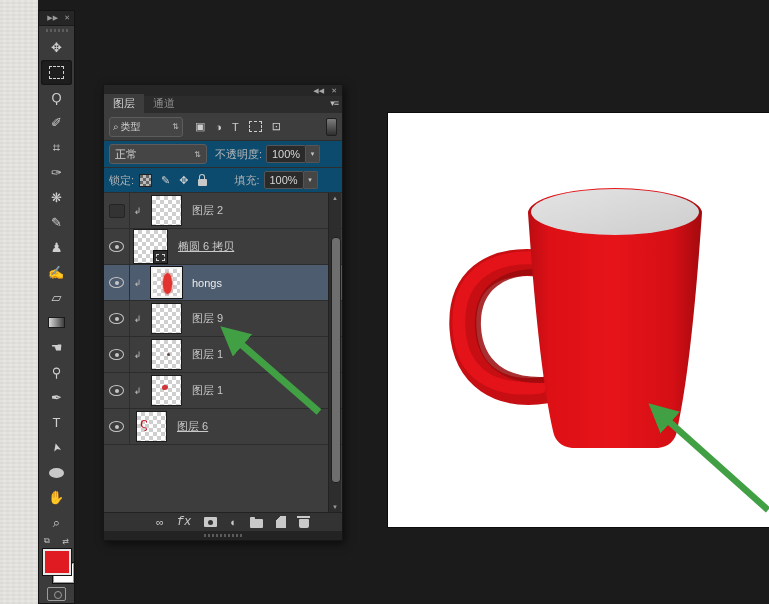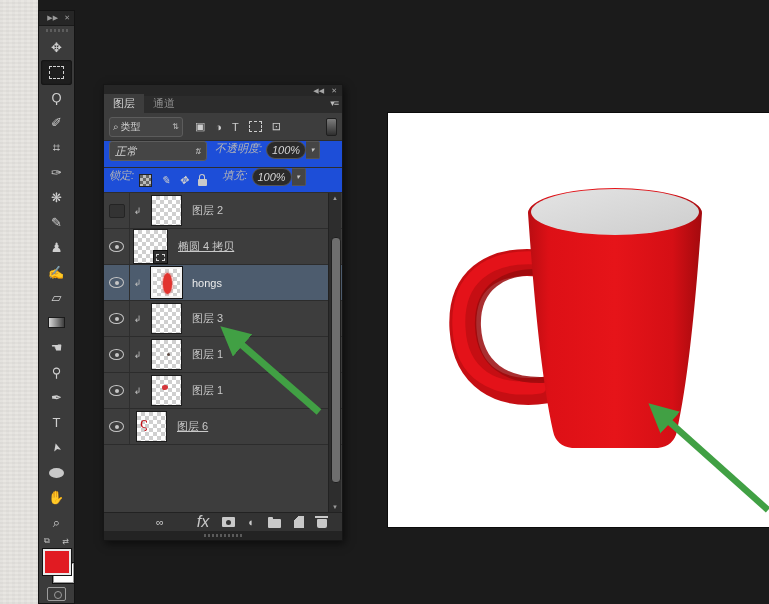--- a/index.html
+++ b/index.html
@@ -51,29 +51,29 @@
   .panel-menu{position:absolute;right:4px;top:2px;color:#bdbdbd;font-size:9px;letter-spacing:-1px;}
   .filter-row{height:27px;display:flex;align-items:center;padding:0 5px;gap:0;background:#3d3d3d;
     border-bottom:1px solid #2d2d2d;}
   .search-dd{width:66px;height:18px;background:#454545;border:1px solid #5c5c5c;border-radius:3px;
     display:flex;align-items:center;font-size:10px;color:#cfcfcf;padding:0 3px;gap:2px;}
   .search-dd .arr{margin-left:auto;font-size:8px;color:#bdbdbd;}
   .filter-icons{display:flex;gap:10px;margin-left:12px;color:#cdcdcd;font-size:11px;align-items:center;}
   .shape-filter-box{width:11px;height:9px;border:1px dashed #cdcdcd;display:inline-block;}
   .fswitch{margin-left:auto;width:9px;height:16px;border:1px solid #1f1f1f;border-radius:2px;
     background:linear-gradient(#7d7d7d,#2e2e2e);}
-  .blend-row,.lock-row{display:flex;padding:0 5px;background:#1d4ed8;
-    border-bottom:1px solid #2d2d2d;font-style:italic;}
+  .blend-row,.lock-row{display:flex;align-items:center;padding:0 5px;background:#0c4a6e;
+    border-bottom:1px solid #2d2d2d;}
   .blend-row{height:26px;}
   .lock-row{height:24px;}
   .blend-dd{width:86px;height:18px;background:#454545;border:1px solid #5c5c5c;border-radius:3px;
     display:flex;align-items:center;font-size:11px;color:#d2d2d2;padding:0 5px;}
   .blend-dd .arr{margin-left:auto;font-size:8px;color:#bdbdbd;}
   .plabel{font-size:11px;color:#b5b5b5;margin-left:8px;white-space:nowrap;}
-  .val-box{width:38px;height:16px;background:#2a2a2a;border:1px solid #555;border-radius:9px;
+  .val-box{width:38px;height:16px;background:#2a2a2a;border:1px solid #555;border-radius:2px;
     color:#d6d6d6;font-size:11px;display:flex;align-items:center;justify-content:center;margin-left:4px;}
   .dd-arrow{width:13px;height:16px;background:#454545;border:1px solid #555;border-left:none;
     border-radius:0 2px 2px 0;color:#c4c4c4;font-size:7px;display:flex;align-items:center;
     justify-content:center;}
   .lock-icons{display:flex;gap:9px;align-items:center;margin-left:5px;color:#cdcdcd;font-size:11px;}
   .mini-checker{width:11px;height:11px;border:1px solid #222;
     background-image:linear-gradient(45deg,#bbb 25%,transparent 25%,transparent 75%,#bbb 75%),
       linear-gradient(45deg,#bbb 25%,#666 25%,#666 75%,#bbb 75%);
     background-size:6px 6px;background-position:0 0,3px 3px;}
   .icon-lock{width:9px;height:7px;background:#c9c9c9;border-radius:1px;position:relative;
@@ -123,21 +123,21 @@
   .scrollbar{position:absolute;right:1px;top:0;bottom:0;width:12px;background:#2d2d2d;
     border-left:1px solid #222;}
   .scroll-arrow{position:absolute;left:0;width:12px;text-align:center;color:#9a9a9a;font-size:6px;}
   .scroll-arrow.up{top:2px;} .scroll-arrow.down{bottom:2px;}
   .scroll-thumb{position:absolute;left:2px;top:44px;width:8px;height:244px;background:#6e6e6e;
     border-radius:4px;border:1px solid #1f1f1f;}
 
   
   .panel-bottom{height:18px;background:#333;border-top:1px solid #222;display:flex;
     align-items:center;gap:13px;padding-left:52px;color:#c9c9c9;font-size:11px;}
-  .fx-label{font-style:italic;font-size:16px;font-family:Liberation Sans, sans-serif;margin-left:20px;}
+  .fx-label{font-style:italic;font-size:12px;font-family:Liberation Mono, monospace;}
   .icon-mask{width:13px;height:10px;background:#c9c9c9;border-radius:1px;position:relative;
     display:inline-block;}
   .icon-mask::after{content:"";position:absolute;left:50%;top:50%;width:5px;height:5px;
     margin:-2.5px;background:#333;border-radius:50%;}
   .icon-folder{width:13px;height:9px;background:#c9c9c9;border-radius:0 1px 1px 1px;position:relative;
     display:inline-block;margin-top:2px;}
   .icon-folder::before{content:"";position:absolute;top:-2px;left:0;width:5px;height:2px;
     background:#c9c9c9;border-radius:1px 1px 0 0;}
   .icon-newlayer{width:10px;height:12px;display:inline-block;
     background:linear-gradient(135deg,transparent 3px,#c9c9c9 0);}
@@ -252,60 +252,60 @@
   </div>
 
   <div class="lock-row">
     <span class="plabel" style="margin-left:0;">锁定:</span>
     <div class="lock-icons">
       <span class="mini-checker"></span>
       <span>✎</span>
       <span>✥</span>
       <span class="icon-lock"></span>
     </div>
-    <span class="plabel" style="margin-left:16px;">填充:</span>
+    <span class="plabel" style="margin-left:28px;">填充:</span>
     <div class="val-box">100%</div>
     <div class="dd-arrow">▾</div>
   </div>
 
   <div class="layer-list" id="layer-list">
     <div class="layer-row">
         <div class="eye-well">
           <span class="eye-empty"></span>
         </div>
         <span class="clip-arrow">↲</span>
         <div class="thumb checker"></div>
         <span class="layer-name">图层 2</span>
       </div>
       <div class="layer-row">
         <div class="eye-well">
           <span class="eye"></span>
         </div>
         <div class="thumb checker big" style="margin-left: 3px;">
           <span class="vbadge"></span>
         </div>
-        <span class="layer-name u">椭圆 4 拷贝</span>
+        <span class="layer-name u">椭圆 6 拷贝</span>
       </div>
       <div class="layer-row selected">
         <div class="eye-well">
           <span class="eye"></span>
         </div>
         <span class="clip-arrow">↲</span>
         <div class="thumb checker framed">
           <span class="blob"></span>
         </div>
         <span class="layer-name">hongs</span>
       </div>
       <div class="layer-row">
         <div class="eye-well">
           <span class="eye"></span>
         </div>
         <span class="clip-arrow">↲</span>
         <div class="thumb checker"></div>
-        <span class="layer-name">图层 3</span>
+        <span class="layer-name">图层 9</span>
       </div>
       <div class="layer-row">
         <div class="eye-well">
           <span class="eye"></span>
         </div>
         <span class="clip-arrow">↲</span>
         <div class="thumb checker dot-mark"></div>
         <span class="layer-name">图层 1</span>
       </div>
       <div class="layer-row">

